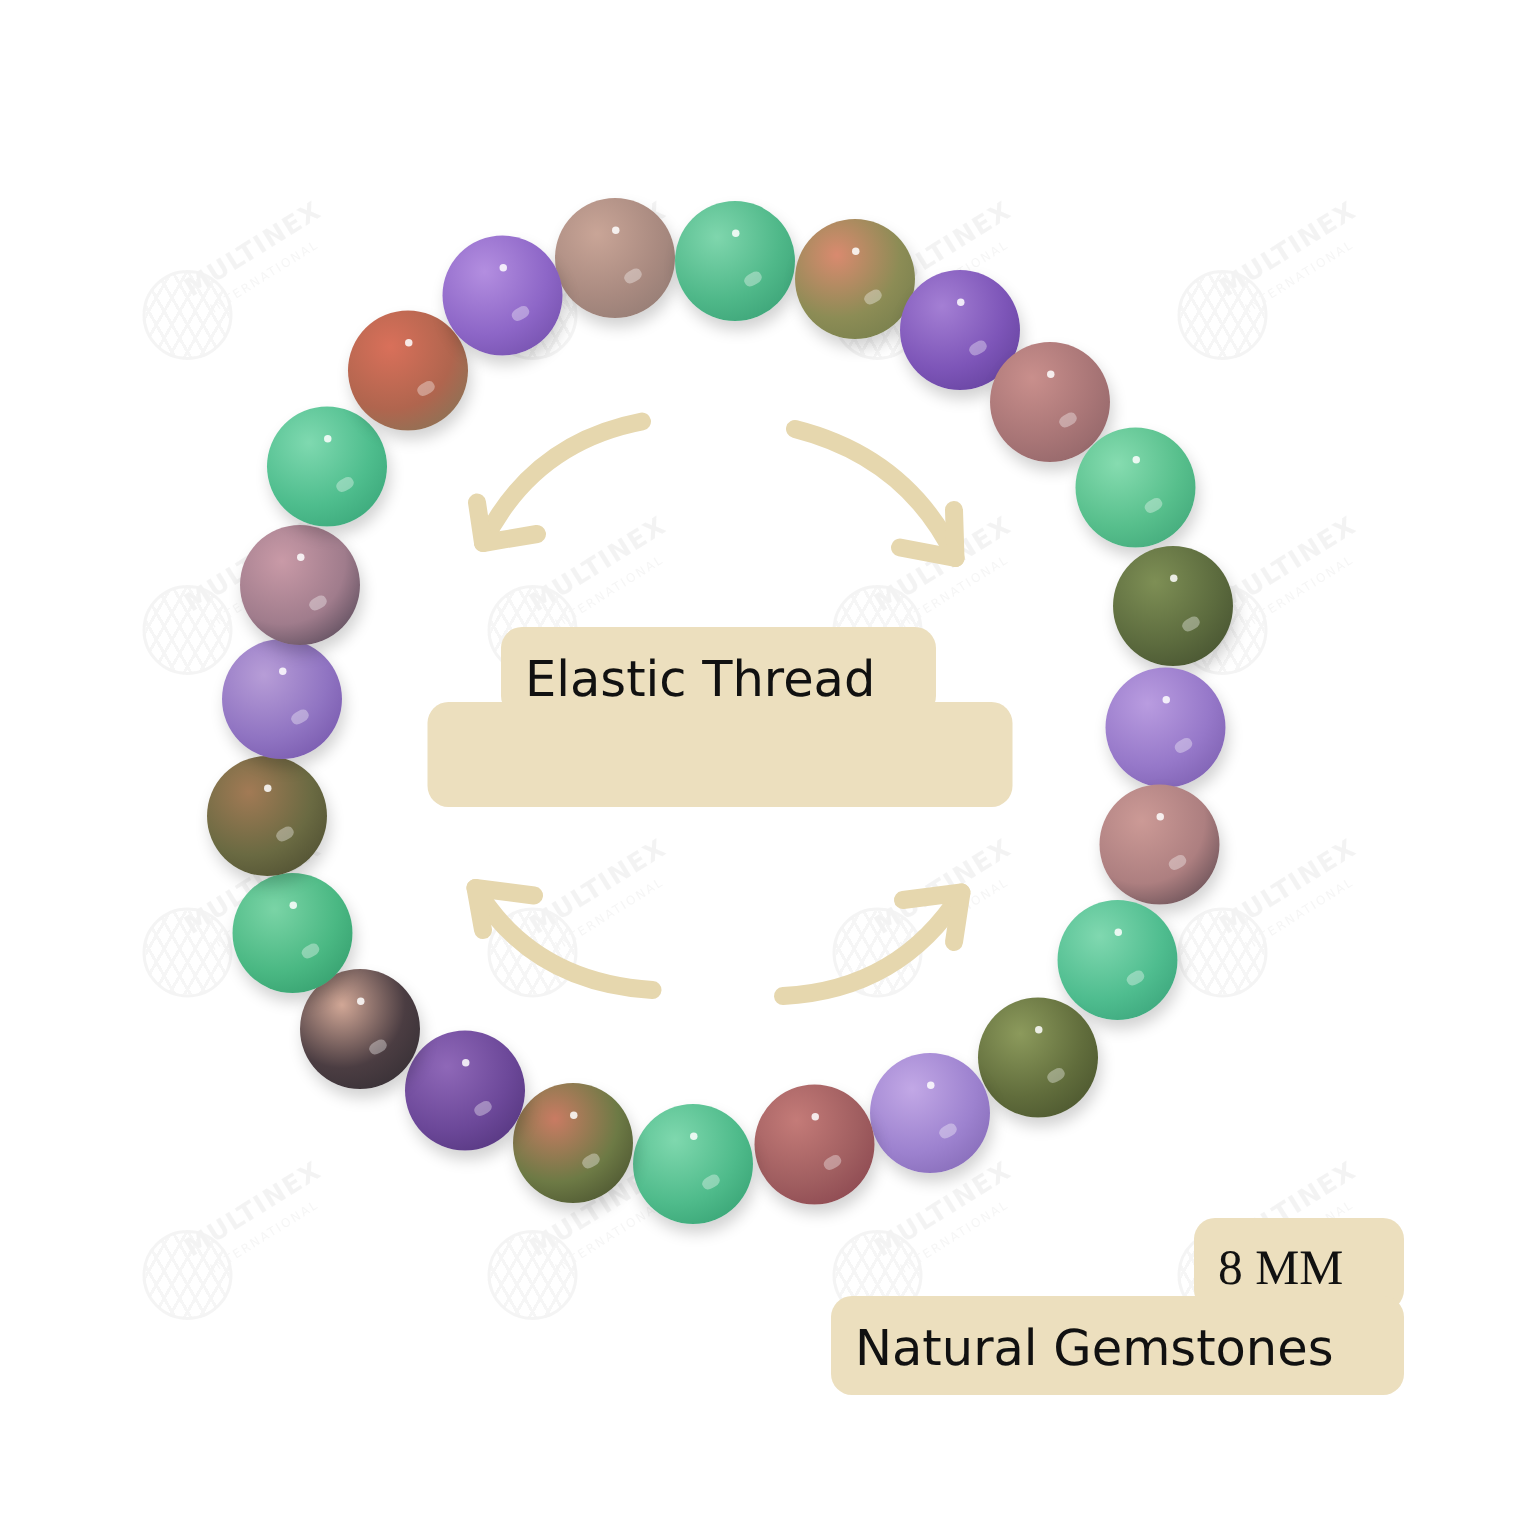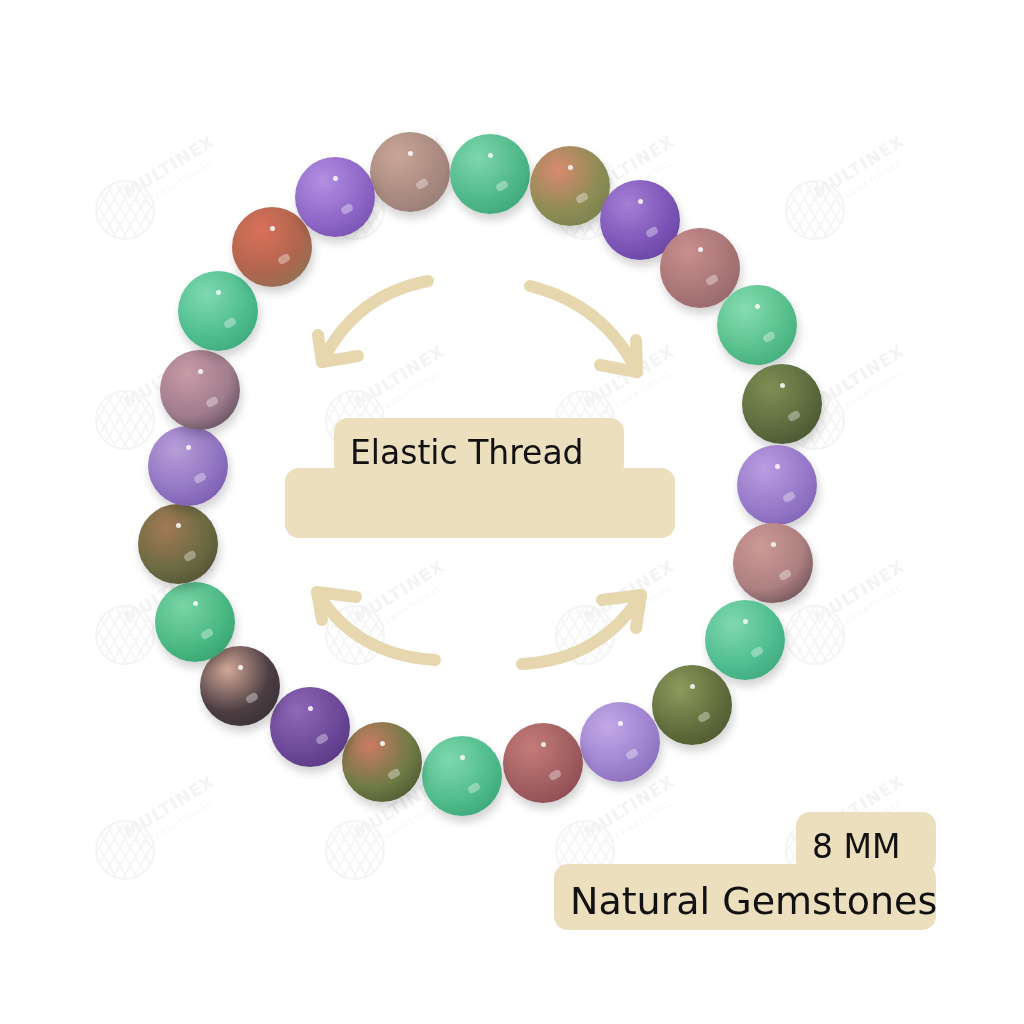--- a/index.html
+++ b/index.html
@@ -193,15 +193,15 @@
       <div class="bead" style="left: 232px; top: 207px; width: 80px; height: 80px; background: radial-gradient(circle at 35% 30%, rgb(217, 112, 90) 0%, rgb(176, 101, 78) 55%, rgb(122, 122, 90) 100%);"></div>
       <div class="bead" style="left: 295px; top: 157px; width: 80px; height: 80px; background: radial-gradient(circle at 35% 30%, rgb(179, 142, 224) 0%, rgb(141, 102, 199) 55%, rgb(107, 72, 163) 100%);"></div>
     </div>
 
   <div class="label-chip" style="left:334px; top:418px; width:290px; height:60px;"></div>
   <div class="label-chip" style="left:285px; top:468px; width:390px; height:70px;"></div>
   <div class="label" style="left:350px; top:436px; font-size:33px;">Elastic Thread</div>
 
   <div class="label-chip" style="left:796px; top:812px; width:140px; height:62px;"></div>
   <div class="label-chip" style="left:554px; top:864px; width:382px; height:66px;"></div>
-  <div class="label" style="left:812px; top:830px; font-size:33px;">8 MM</div>
-  <div class="label" style="left:570px; top:882px; font-size:38px;">Natural Gemstones</div>
+  <div class="label" style="left:812px; top:830px; font-size:33px;font-family:Liberation Serif, serif;">8 MM</div>
+  <div class="label" style="left:570px; top:882px; font-size:33px;">Natural Gemstones</div>
 </div>
 
 </body></html>

